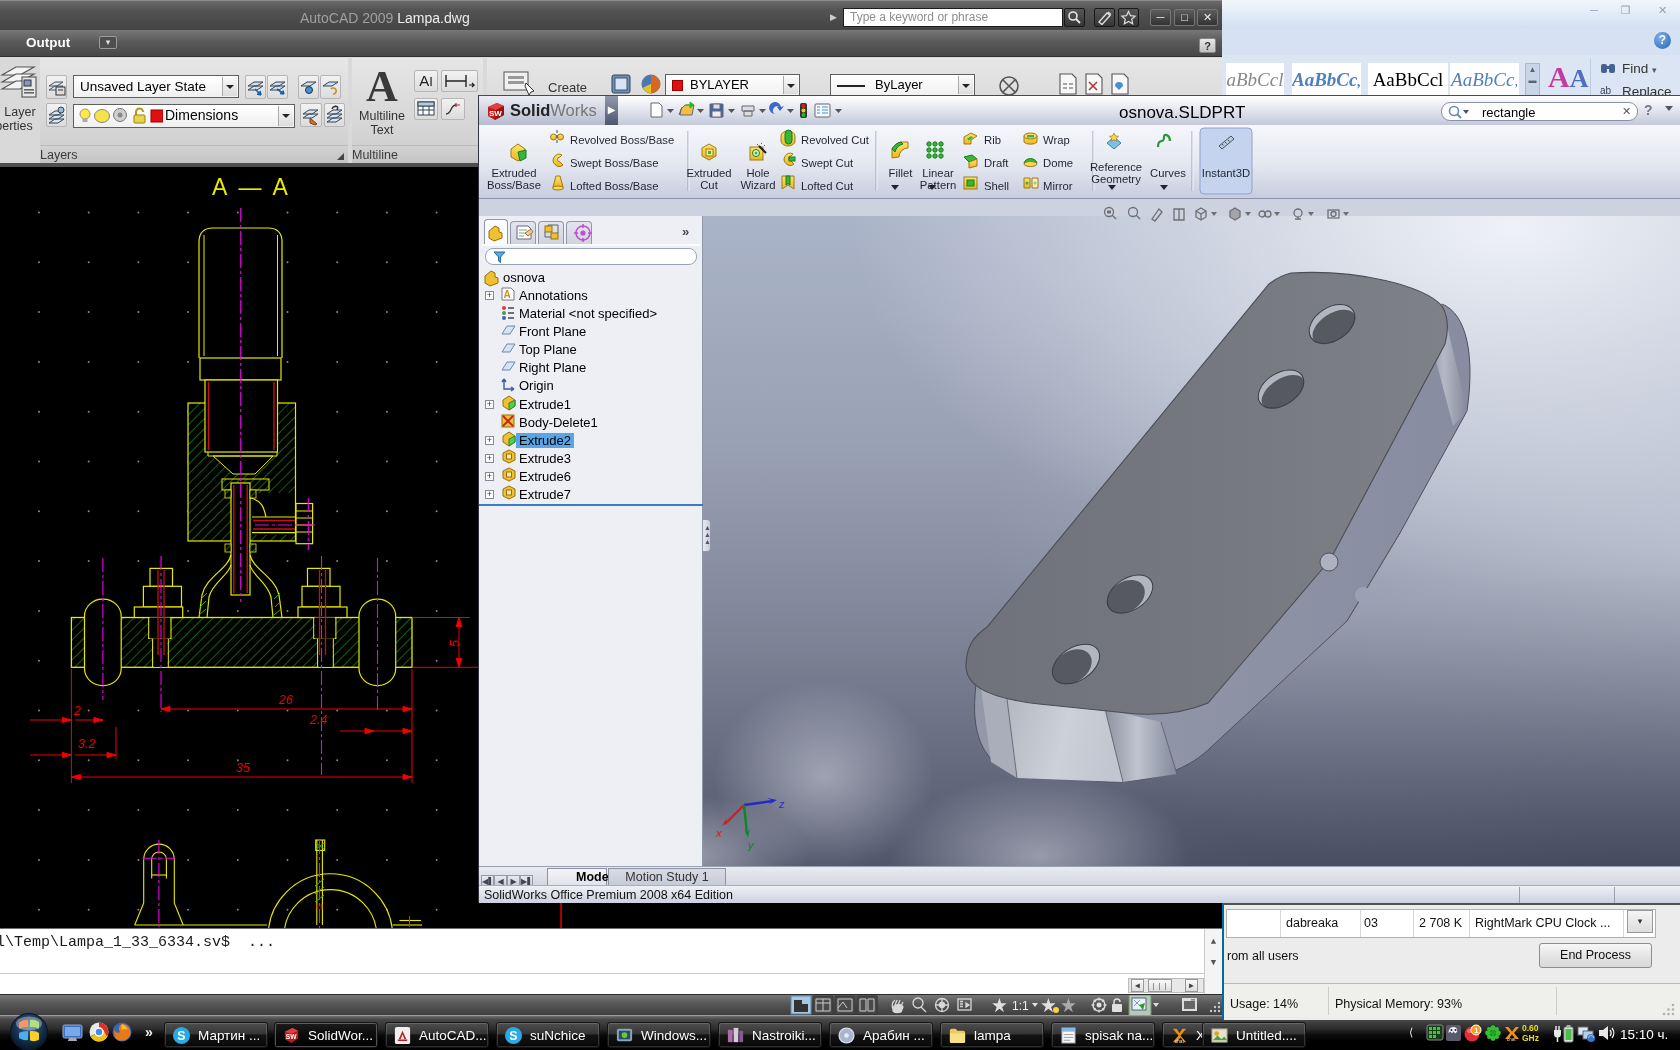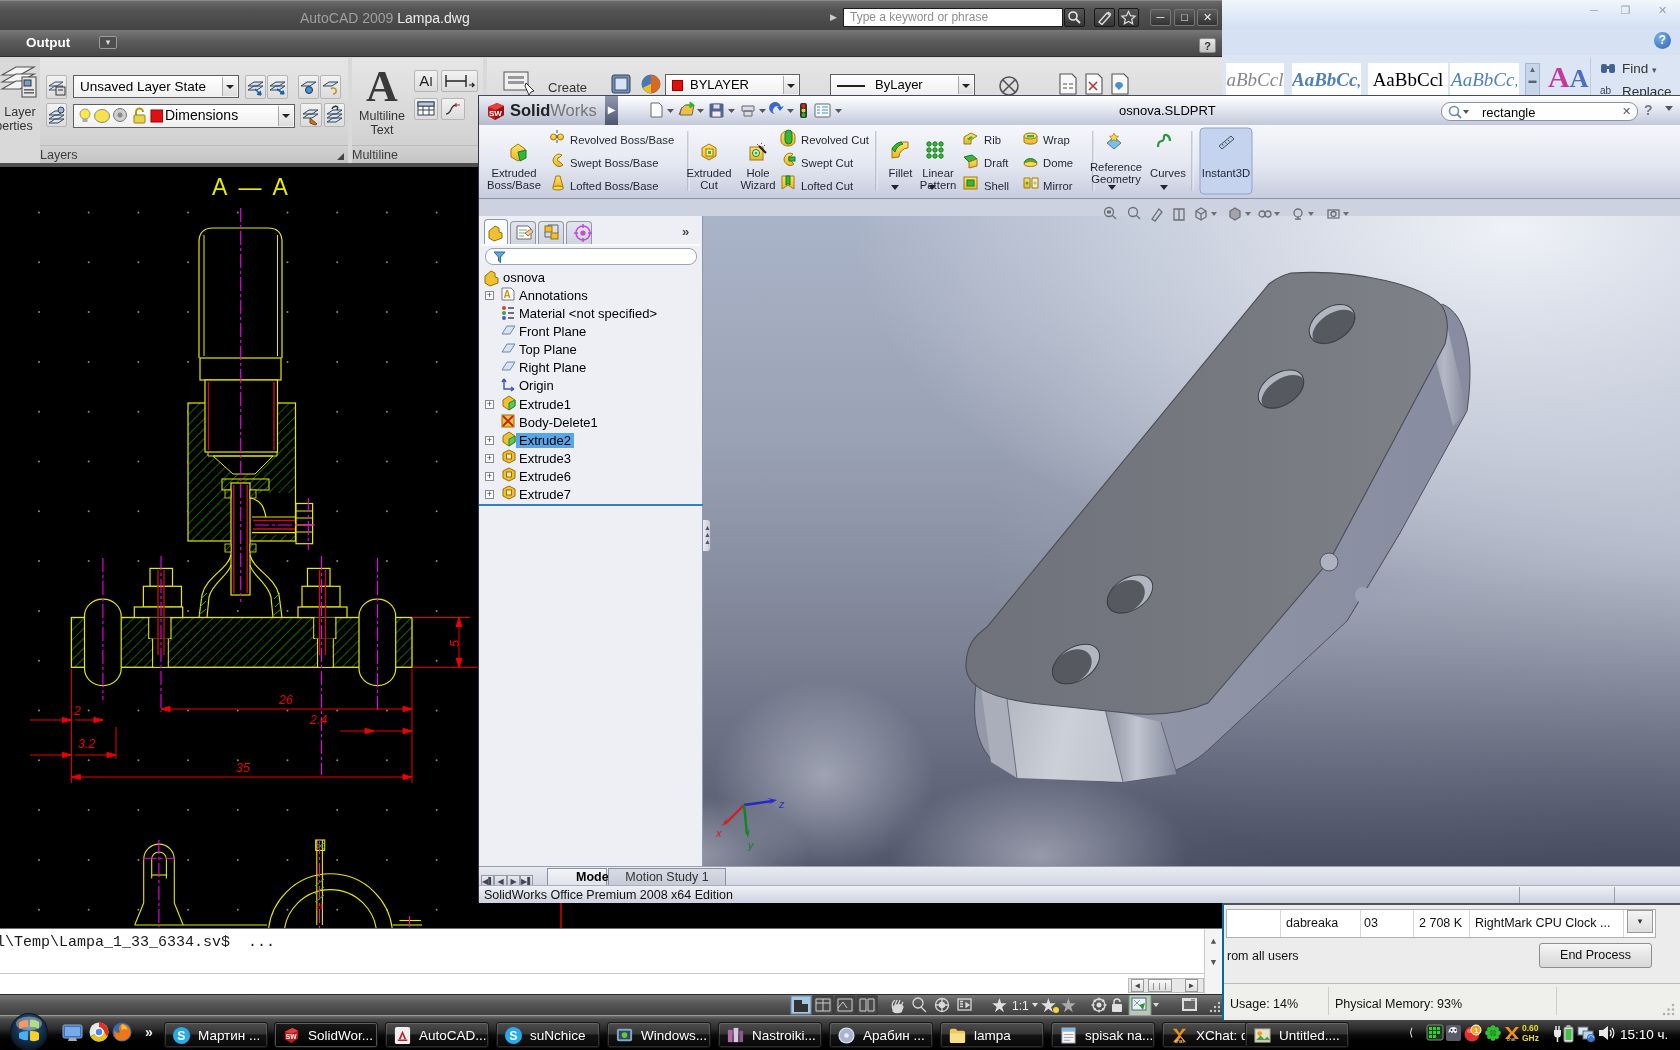--- a/index.html
+++ b/index.html
@@ -613,21 +613,21 @@
             <path d="M140 8 l3.5 4 3.5 -4 z"></path>
         </g>
         <rect x="153" y="2" width="7" height="15" rx="2" fill="#333"></rect>
         <circle cx="156.5" cy="5" r="2" fill="#e02020"></circle>
           <circle cx="156.5" cy="9.5" r="2" fill="#e8d020"></circle>
           <circle cx="156.5" cy="14" r="2" fill="#20c020"></circle>
         <rect x="168" y="3" width="15" height="13" rx="1" fill="#f8f8f8" stroke="#667"></rect>
         <path d="M170 6 h3 m2 0 h6 M170 9 h3 m2 0 h6 M170 12 h3 m2 0 h6" stroke="#39c" stroke-width="1.2"></path>
         <path d="M188 8 l3.5 4 3.5 -4 z" fill="#555"></path>
       </svg>
-      <div class="abs" style="left:640px;top:7px;font-size:13px;color:#000;">osnova.SLDPRT</div>
+      <div class="abs" style="left:640px;top:7px;font-size:17px;color:#000;">osnova.SLDPRT</div>
       <div class="abs" style="left:962px;top:6px;width:197px;height:19px;background:#fff;border:1px solid #8a92a8;border-radius:9px;">
         <svg class="abs" style="left:5px;top:2px" width="22" height="15" viewBox="0 0 22 15">
           <circle cx="7" cy="6" r="4.5" fill="none" stroke="#6a8ab8" stroke-width="1.6"></circle>
           <line x1="10" y1="9" x2="14" y2="13" stroke="#6a8ab8" stroke-width="2"></line>
           <path d="M16 5 l3 4 3 -4 z" fill="#456"></path>
         </svg>
         <span class="abs" style="left:40px;top:2px;font-size:13px;color:#000;">rectangle</span>
         <span class="abs" style="left:180px;top:2px;font-size:11px;color:#556;">✕</span>
       </div>
       <div class="abs" style="left:1165px;top:6px;font-size:14px;font-weight:bold;color:#778;">?</div>
@@ -1232,21 +1232,21 @@
         </svg>
         <span>spisak na...</span>
       </div>
     <div class="tbutton" style="left:1162px;">
         <svg class="ti" viewBox="0 0 20 20">
           <path d="M3 3 L9 10 L3 17 L7 17 L11 12 L15 17 L17 17 L11 10 L17 3 L13 3 L10 7.5 L7 3 Z" fill="#e89018"></path>
           <text x="5" y="18" font-size="5" fill="#f8d8a0">chat</text>
         </svg>
         <span>XChat: d...</span>
       </div>
-    <div class="tbutton" style="left:1245px;text-decoration:underline;">
+    <div class="tbutton" style="left:1202px;text-decoration:underline;">
         <svg class="ti" viewBox="0 0 20 20">
           <rect x="2" y="3" width="16" height="14" fill="#e8e0c8" stroke="#998"></rect>
           <circle cx="7" cy="8" r="2.5" fill="#e8a020"></circle>
           <path d="M3 15 l5 -5 4 4 3 -3 3 4 z" fill="#48a048"></path>
         </svg>
         <span>Untitled....</span>
       </div>
 
     <div class="abs tray" style="left:1409px;top:10px;font-size:11px;color:#e8e8e8;">⟨</div>
     <svg class="abs" style="left:1426px;top:6px;" width="190" height="24" viewBox="0 0 190 24">

